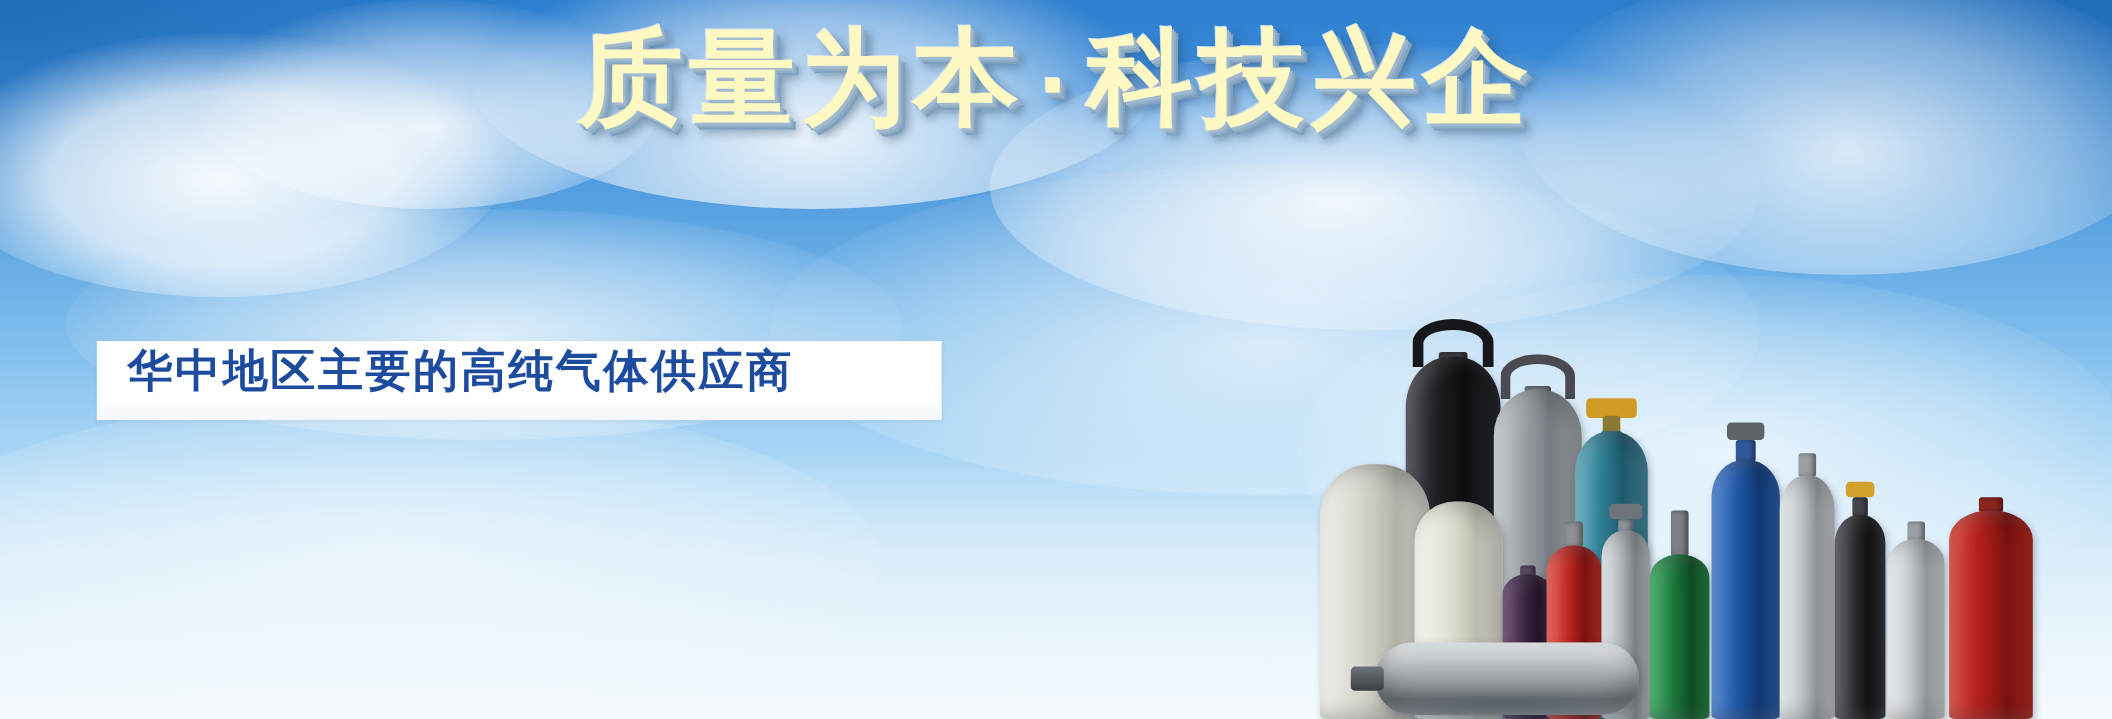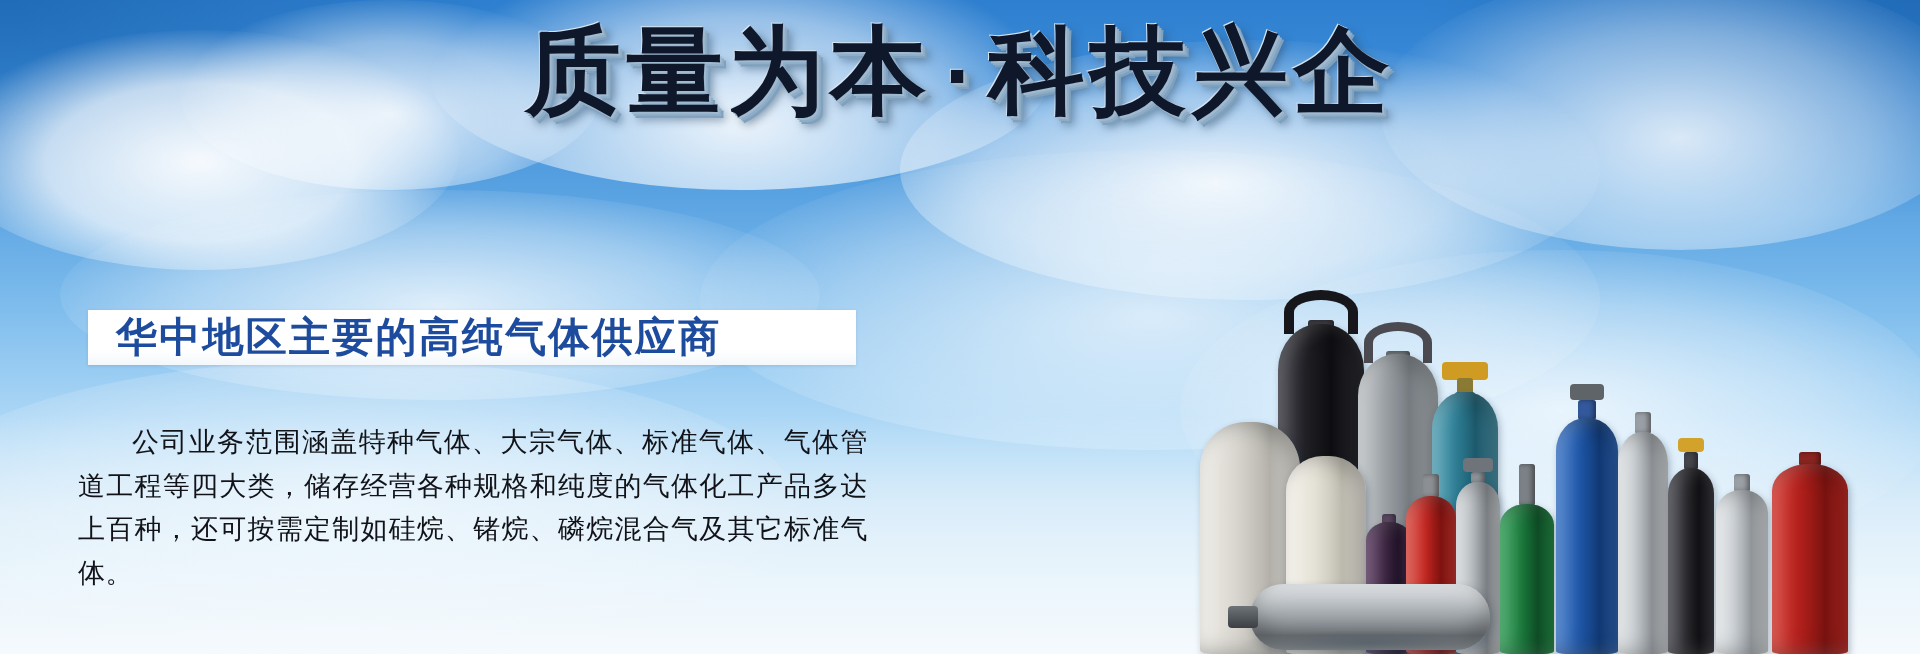--- a/index.html
+++ b/index.html
@@ -66,21 +66,21 @@
   .headline{
     position:absolute;
     left:0; right:0;
     top:18px;
     text-align:center;
     font-family:"DejaVu Sans","Liberation Sans",sans-serif;
     font-weight:bold;
     font-size:96px;
     line-height:1.12;
     letter-spacing:.06em;
-    color:#0f172a;
+    color:#fef9c3;
     text-shadow:
        2px 2px 0 #9fb9cf,
        4px 4px 0 #8fadc6,
        6px 6px 0 #7fa1bd,
        8px 8px 10px rgba(40,70,100,.55),
       -1px -1px 0 #d8e6f2;
     white-space:nowrap;
   }
   .headline .dot{font-size:70px; vertical-align:middle; padding:0 12px;}
 
@@ -96,24 +96,23 @@
     color:#0d0d12;
     white-space:nowrap;
   }
 
   
   .highlight-box{
     position:absolute;
     left:88px;
     top:310px;
     width:768px;
-    height:55px;
+    height:72px;
     background:linear-gradient(to bottom,#ffffff 0%,#ffffff 72%,#f3f7fb 100%);
     display:flex;
-    align-items:center;
     box-shadow:0 1px 3px rgba(60,90,120,.18);
   }
   .highlight-box .txt{
     font-family:"DejaVu Sans","Liberation Sans",sans-serif;
     font-weight:bold;
     font-size:41px;
     letter-spacing:.055em;
     color:#1d4c9e;
     padding-left:28px;
     white-space:nowrap;
@@ -194,21 +193,20 @@
 
   <div class="headline">
     <span>质量为本</span><span class="dot">·</span><span>科技兴企</span>
   </div>
 
 
   <div class="highlight-box">
     <span class="txt">华中地区主要的高纯气体供应商</span>
   </div>
 
-  <div class="body-copy">公司业务范围涵盖特种气体、大宗气体、标准气体、气体管道工程等四大类，储存经营各种规格和纯度的气体化工产品多达上百种，还可按需定制如硅烷、锗烷、磷烷混合气及其它标准气体。</div>
 
   <div class="photo">
 
     <div class="cyl" style="left:78px; width:86px; height:330px;">
       <div class="handle" style="top:-34px;width:54px;height:34px;border-width:10px;border-color:#17171b;"></div>
       <div class="neck" style="top:-4px;width:26px;height:22px;background:#3a3a41;"></div>
       <div class="body-shape" style="background:linear-gradient(to right,#3c3c44 0%,#1b1b20 38%,#0e0e12 62%,#2b2b32 100%);"></div>
     </div>
 
     <div class="cyl" style="left:158px; width:80px; height:300px;">

